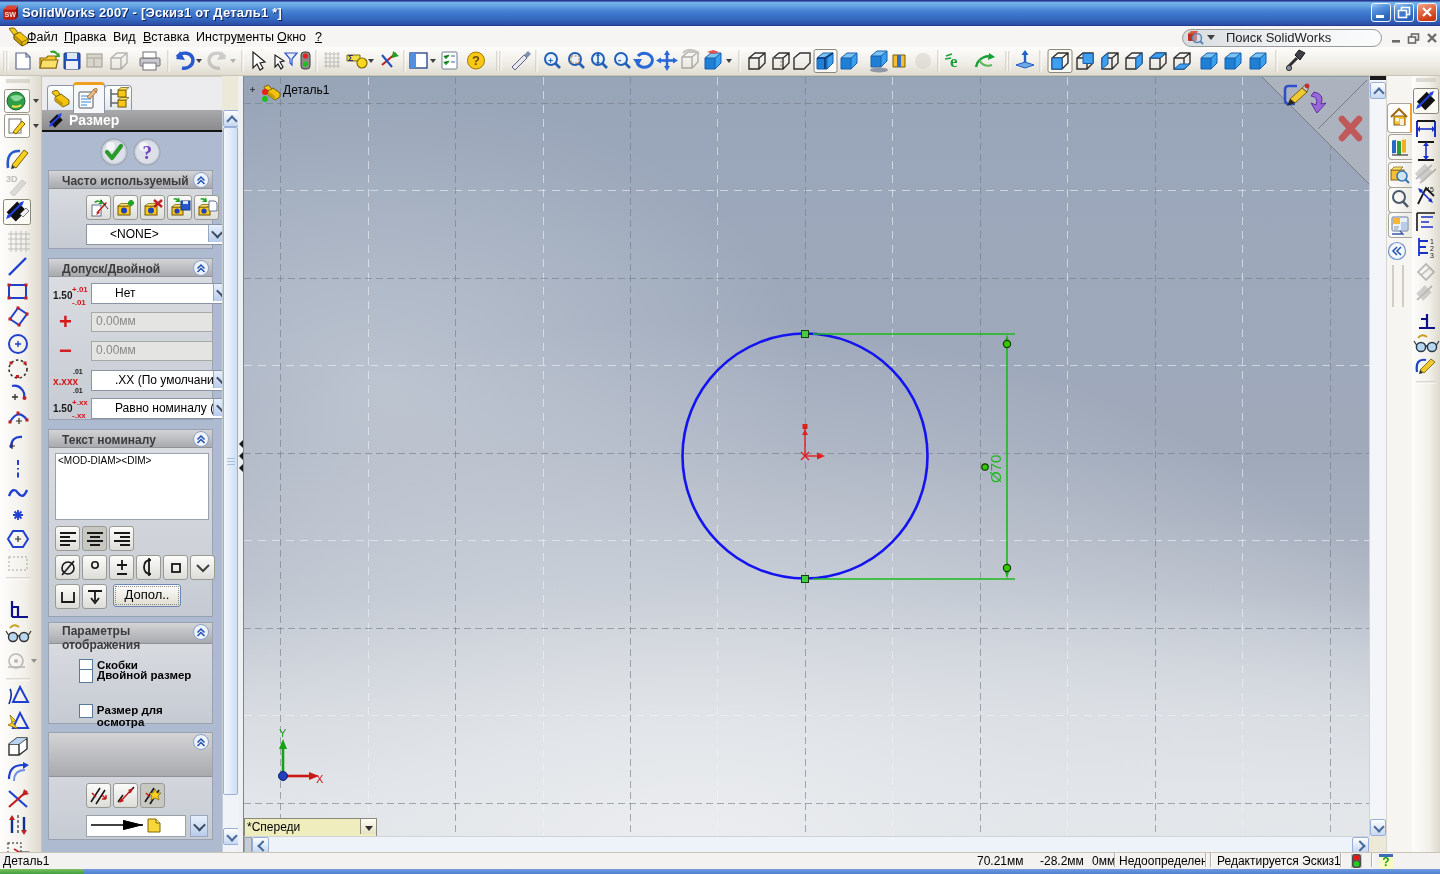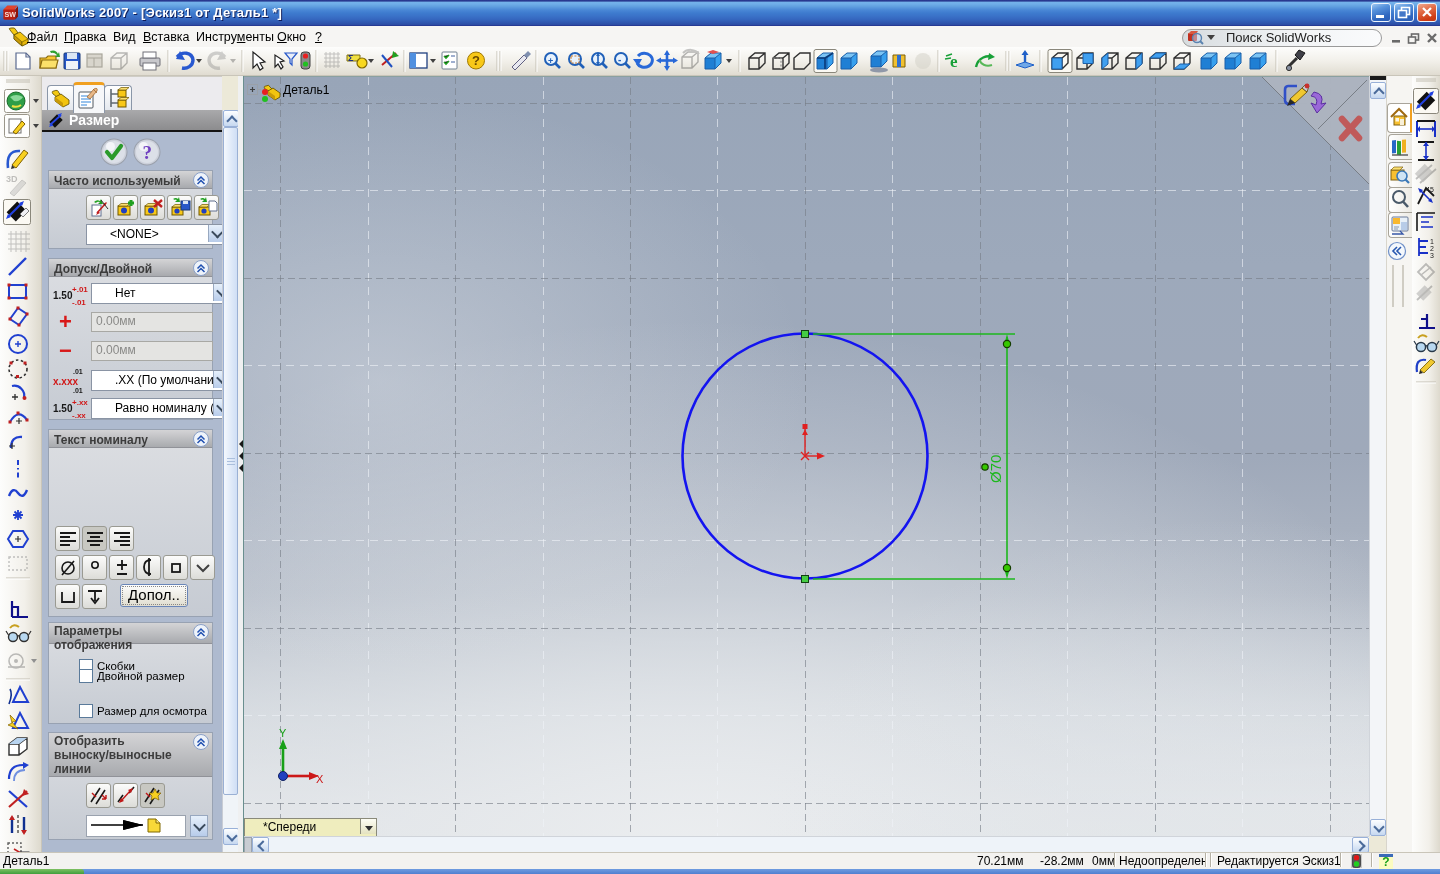--- a/index.html
+++ b/index.html
@@ -21,33 +21,33 @@
   
   #panelwrap{left:42px;top:76px;width:180px;height:776px;background:#aebacf;}
   #ptabstrip{position:absolute;left:0;top:0;width:180px;height:34px;background:#ecebee;border-top:1px solid #cfcdc6;}
   .ptab{position:absolute;width:26px;height:24px;background:linear-gradient(180deg,#ffffff,#e4e8ee);border:1px solid #8a96a8;border-bottom:none;border-radius:4px 4px 0 0;}
   .ptab.active{width:30px;height:28px;background:#f6f7f9;border-top:3px solid #f0a020;z-index:2;}
   #pmheader{position:absolute;left:0;top:34px;width:180px;height:22px;background:linear-gradient(180deg,#a9a9ab,#8c8c8e);border-bottom:2px solid #141414;box-sizing:border-box;}
   #pmheader span{color:#fff;font-weight:bold;font-size:14px;line-height:20px;}
   .rbtn{position:absolute;width:28px;height:28px;}
   .grp{position:absolute;background:linear-gradient(180deg,#dcdee2,#c6cbd3);border:1px solid #98a2b2;box-sizing:border-box;}
   .ghead{position:relative;width:100%;height:18px;background:linear-gradient(180deg,#d4d4d6,#a8aaae);border-bottom:1px solid #909298;box-sizing:border-box;}
-  .ghead span{font-size:12px;font-weight:bold;color:#3c3c3c;padding-left:5px;line-height:14px;display:inline-block;padding-top:1px;}
+  .ghead span{font-size:12px;font-weight:bold;color:#3c3c3c;padding-left:13px;line-height:14px;display:inline-block;padding-top:1px;}
   .gchev{position:absolute;right:3px;top:1px;width:16px;height:16px;}
   .gbtnrow{position:absolute;display:flex;gap:2px;}
   .gbtn{width:23px;height:23px;background:linear-gradient(180deg,#fcfcfb,#dcdcd8);border:1px solid #9a9a92;border-radius:3px;display:flex;align-items:center;justify-content:center;}
   .gbtn.pressed{background:#c8c8c2;}
-  .pushbtn{width:66px;height:21px;background:linear-gradient(180deg,#fdfdfc,#e0ddd0);border:1px solid #6a86b8;border-radius:3px;font-size:15px;text-align:center;line-height:20px;color:#000;outline:1px dotted #888;outline-offset:-3px;margin-left:11px;}
+  .pushbtn{width:66px;height:21px;background:linear-gradient(180deg,#fdfdfc,#e0ddd0);border:1px solid #6a86b8;border-radius:3px;font-size:13px;text-align:center;line-height:20px;color:#000;outline:1px dotted #888;outline-offset:-3px;margin-left:4px;}
   .combo{position:absolute;height:19px;background:#fff;border:1px solid #8a94a4;padding-left:20px;}
   .ctext{font-size:12px;color:#000;padding-left:3px;line-height:18px;display:block;overflow:hidden;white-space:nowrap;}
   .cbtn{position:absolute;right:0;top:0;width:16px;height:17px;background:linear-gradient(180deg,#e6f0fb,#b8ccea);border-left:1px solid #98a8c0;display:flex;align-items:center;justify-content:center;}
   .cbtn2{width:16px;height:20px;background:linear-gradient(180deg,#e6f0fb,#b8ccea);border:1px solid #98a8c0;display:flex;align-items:center;justify-content:center;}
   .chv{width:7px;height:7px;border-right:2px solid #3a4a5c;border-bottom:2px solid #3a4a5c;transform:rotate(45deg) translate(-1px,-1px);}
   .dfield{position:absolute;height:18px;background:#e4e4e2;border:1px solid #a8a8a4;font-size:12px;color:#8a8a88;line-height:17px;padding-left:4px;}
-  .chkrow{position:absolute;left:30px;font-size:11.5px;color:#000;display:flex;align-items:center;height:14px;}
+  .chkrow{position:absolute;left:30px;font-size:11.5px;color:#000;display:flex;align-items:flex-start;height:14px;font-weight:bold;}
   .chk{width:12px;height:12px;background:#fff;border:1px solid #5a7a9a;display:inline-block;margin-right:4px;}
   #pscroll{left:222px;top:110px;width:16px;height:742px;background:#f0f4f8;border-left:1px solid #c8ccd4;}
   .sbbtn{position:absolute;left:0;width:16px;height:17px;background:linear-gradient(180deg,#fdfeff,#c6d8f0);border:1px solid #98b0d8;border-radius:2px;box-sizing:border-box;}
   .sup{position:absolute;left:4px;top:6px;width:6px;height:6px;border-left:2px solid #4a6a9a;border-top:2px solid #4a6a9a;transform:rotate(45deg);}
   .sdn{position:absolute;left:4px;top:3px;width:6px;height:6px;border-right:2px solid #4a6a9a;border-bottom:2px solid #4a6a9a;transform:rotate(45deg);}
   .sbthumb{position:absolute;left:0;width:15px;background:linear-gradient(90deg,#f4f8fd,#cfdef5);border:1px solid #9ab0d4;border-radius:2px;box-sizing:border-box;}
   .sbthumb::after{content:"";position:absolute;left:3px;top:330px;width:8px;height:8px;background:repeating-linear-gradient(180deg,#aabfdd 0 1px,transparent 1px 3px);}
   #psplit{left:238px;top:76px;width:6px;height:776px;background:#eff0f1;border-right:1px solid #6a8f8f;box-sizing:border-box;}
   
   
@@ -622,20 +622,21 @@
           <i class="chv"></i>
         </span>
       </div>
   </div>
 
   <div class="grp" style="left:6px;top:353px;width:165px;height:188px;">
     <div class="ghead"><svg class="gchev" width="16" height="16" viewBox="0 0 16 16">
           <circle cx="8" cy="8" r="7.5" fill="#eef3fa" stroke="#8aa0c8"></circle>
           <path d="M4.5 8.5 L8 5 L11.5 8.5 M4.5 12 L8 8.5 L11.5 12" fill="none" stroke="#2050b0" stroke-width="1.5"></path>
         </svg><span>Текст номиналу</span></div>
+    <div class="abs" style="left:6px;top:23px;width:148px;height:63px;background:#fff;border:1px solid #9aa2ae;font-size:10px;padding:1px 2px;color:#000;">&lt;MOD-DIAM&gt;&lt;DIM&gt;</div>
     <div class="gbtnrow" style="left:6px;top:96px;">
       <div class="gbtn">
           <svg width="22" height="22" viewBox="0 0 22 22">
             <g stroke="#181818" stroke-width="2">
               <path d="M3 5 H19 M3 9 H13 M3 13 H19 M3 17 H13"></path>
             </g>
           </svg>
         </div>
       <div class="gbtn pressed">
           <svg width="22" height="22" viewBox="0 0 22 22">
@@ -708,21 +709,21 @@
         </svg><span>Параметры<br>отображения</span></div>
     <div class="chkrow" style="top:36px;"><span class="chk"></span>Скобки</div>
     <div class="chkrow" style="top:46px;"><span class="chk"></span>Двойной размер</div>
     <div class="chkrow" style="top:81px;"><span class="chk"></span>Размер для осмотра</div>
   </div>
 
   <div class="grp" style="left:6px;top:656px;width:165px;height:108px;">
     <div class="ghead" style="height:44px;"><svg class="gchev" width="16" height="16" viewBox="0 0 16 16">
           <circle cx="8" cy="8" r="7.5" fill="#eef3fa" stroke="#8aa0c8"></circle>
           <path d="M4.5 8.5 L8 5 L11.5 8.5 M4.5 12 L8 8.5 L11.5 12" fill="none" stroke="#2050b0" stroke-width="1.5"></path>
-        </svg><span>Отобразить<br>выноску/выносные<br>линии</span></div>
+        </svg></div>
     <div class="gbtnrow" style="left:37px;top:50px;">
       <div class="gbtn">
           <svg width="22" height="22" viewBox="0 0 22 22">
             <path d="M3 17 L12 3 M8 19 L17 5" stroke="#181818" stroke-width="1.6"></path>
             <path d="M14 10 L18 14 M18 14 L14 14 M18 14 L18 10" stroke="#c01818" stroke-width="1.4" fill="none"></path>
             <path d="M4 8 L8 12" stroke="#c01818" stroke-width="1.4"></path>
           </svg>
         </div>
       <div class="gbtn">
           <svg width="22" height="22" viewBox="0 0 22 22">
@@ -879,21 +880,21 @@
   <g transform="translate(17,3)">
     <path d="M4 9 Q2 6 5 6 Q8 4 9 7 L11 9 L8 11 Z" fill="#f4c913" stroke="#5a4a00" stroke-width="0.8"></path>
     <path d="M7 11 L12 8 L19 13 L19 17 L14 20 L7 15 Z" fill="#f2c410" stroke="#5a4a00" stroke-width="0.8"></path>
     <path d="M7 11 L14 16 L14 20 L7 15 Z" fill="#c89a08"></path>
     <circle cx="4" cy="12" r="3" fill="#e82020"></circle>
     <circle cx="4" cy="19" r="3" fill="#20c020"></circle>
   </g>
   <text x="39" y="17" font-size="12" fill="#000" font-family="Liberation Sans">Деталь1</text>
 </svg>
 
-<div class="abs" id="vorient"><span style="padding-left:18px;">*Спереди</span><span id="vobtn">
+<div class="abs" id="vorient"><span style="padding-left:2px;">*Спереди</span><span id="vobtn">
         <i style="display:block;width:0;height:0;border:4px solid transparent;border-top:5px solid #303030;margin:7px auto 0;"></i>
       </span></div>
 </div>
 
 <div class="abs" id="vscroll">
   <div class="abs" style="left:0;top:0;width:16px;height:4px;background:#1a1a1a;"></div>
   <div class="sbbtn" style="top:6px;">
       <i class="sup"></i>
     </div>
   <div class="sbbtn" style="top:743px;">

